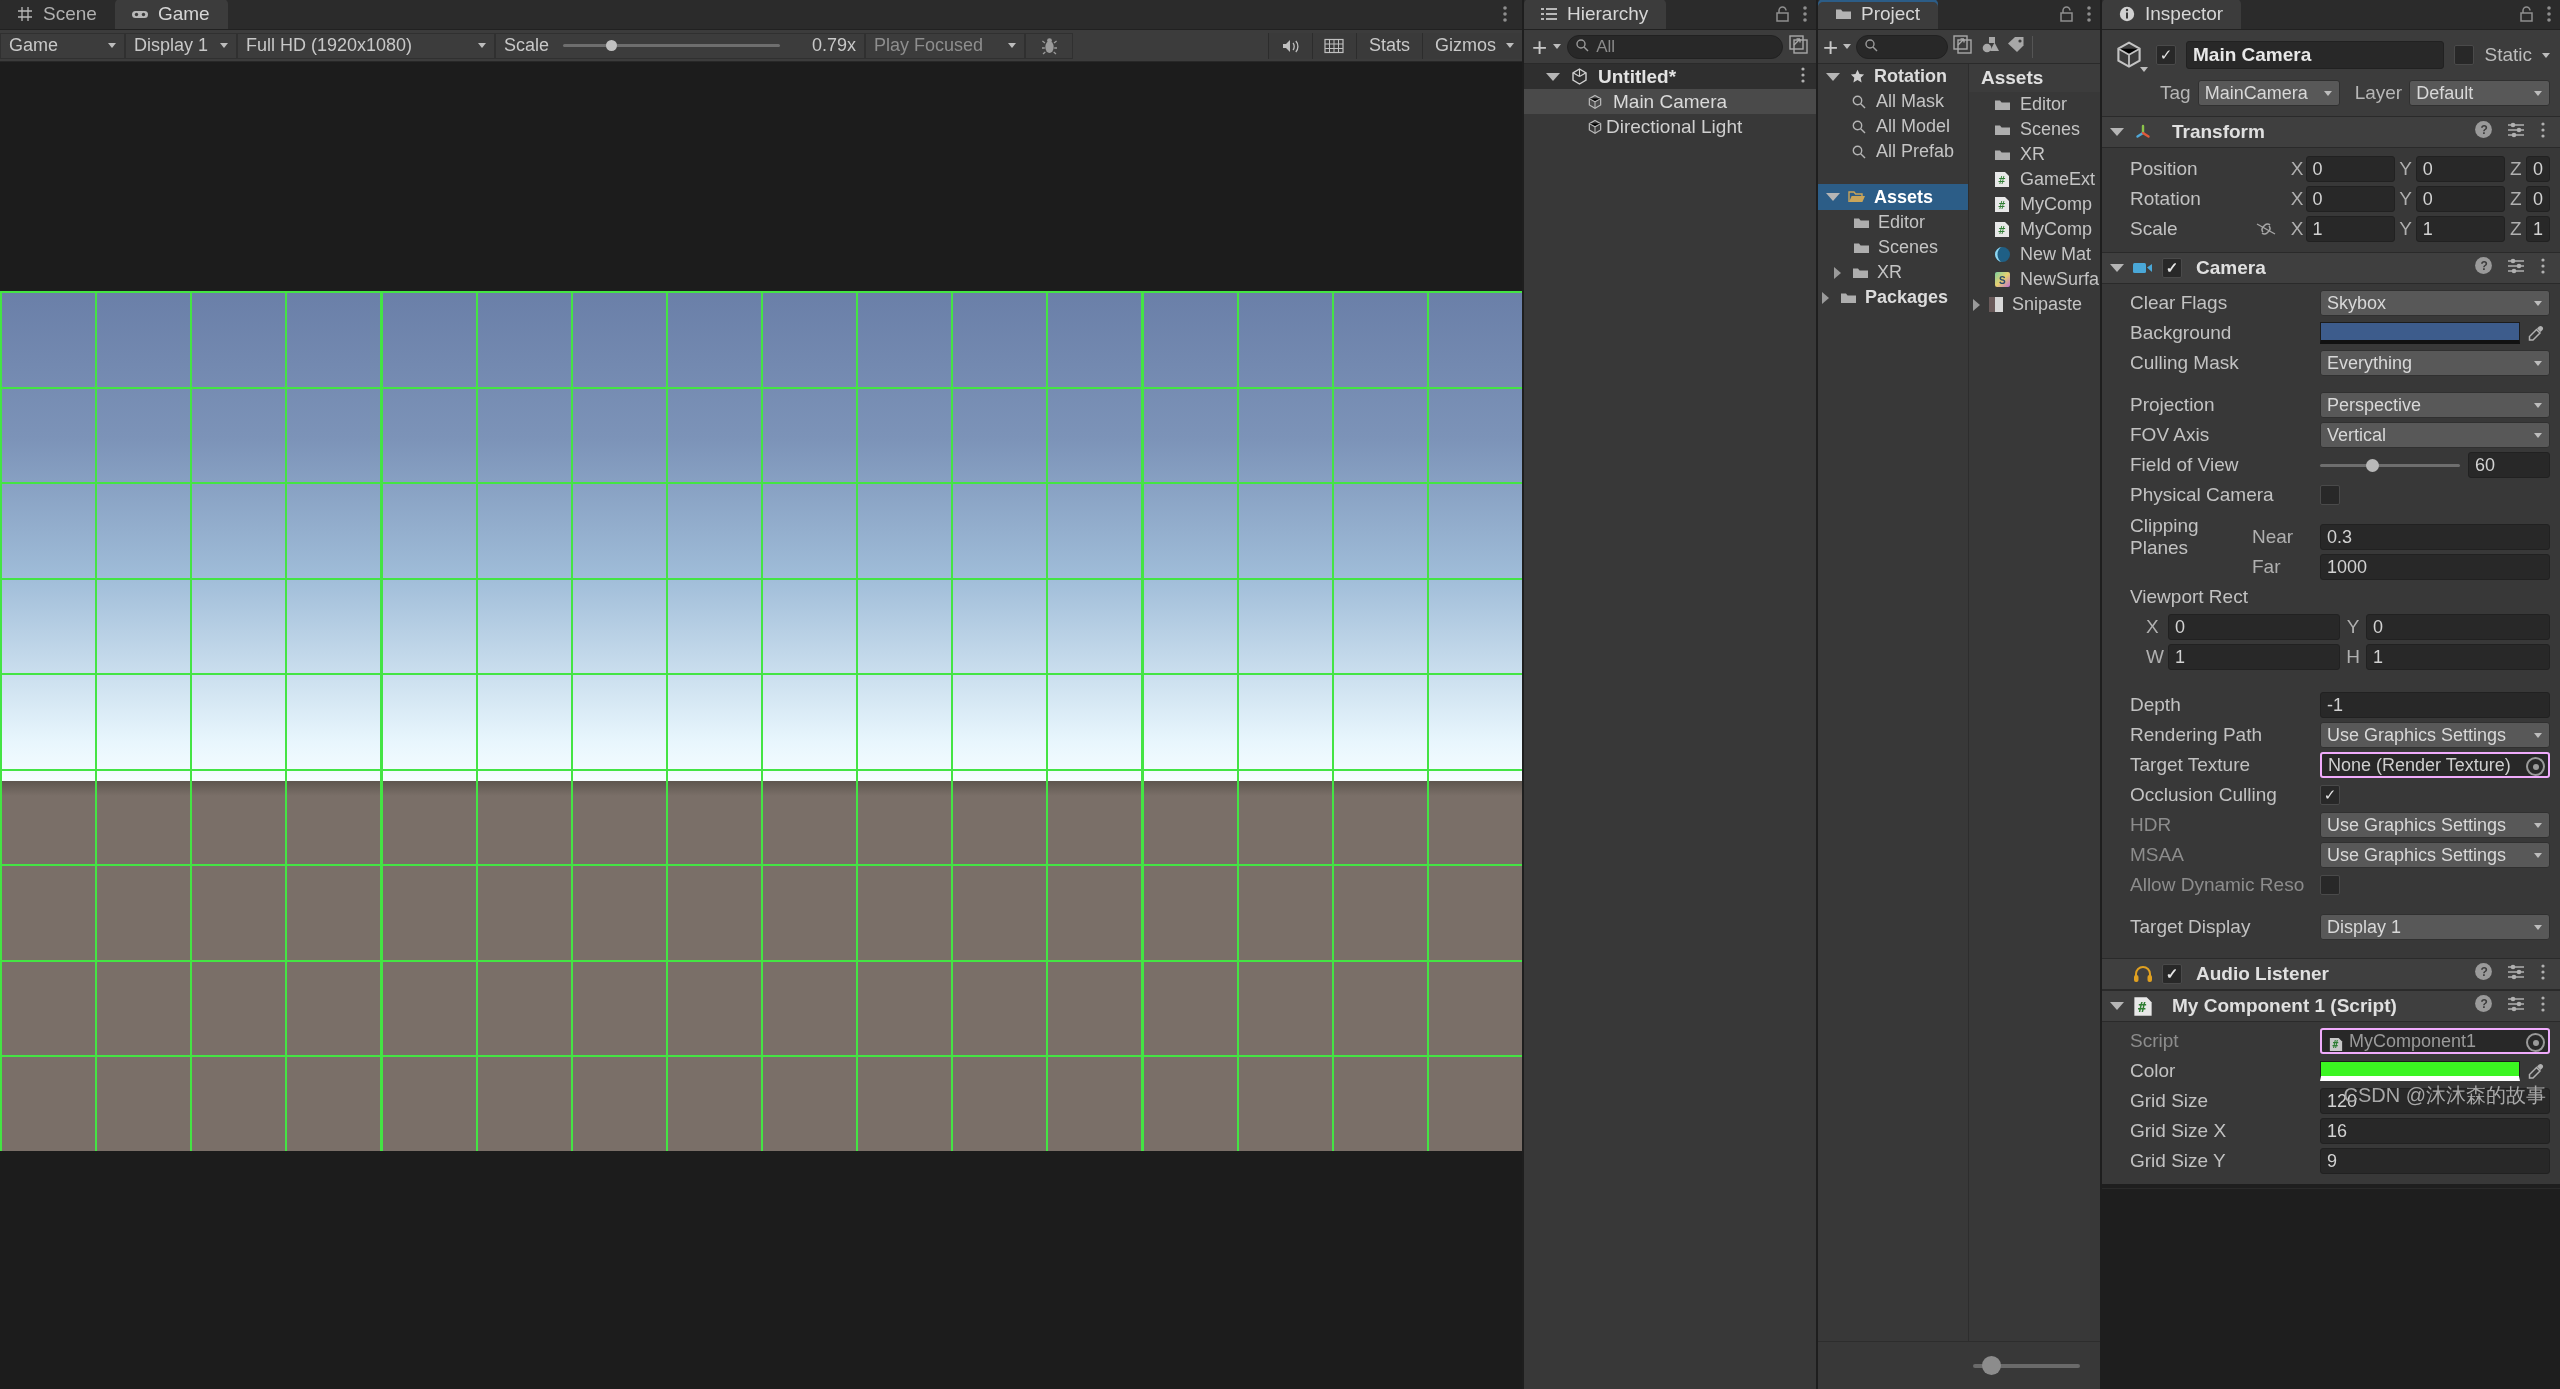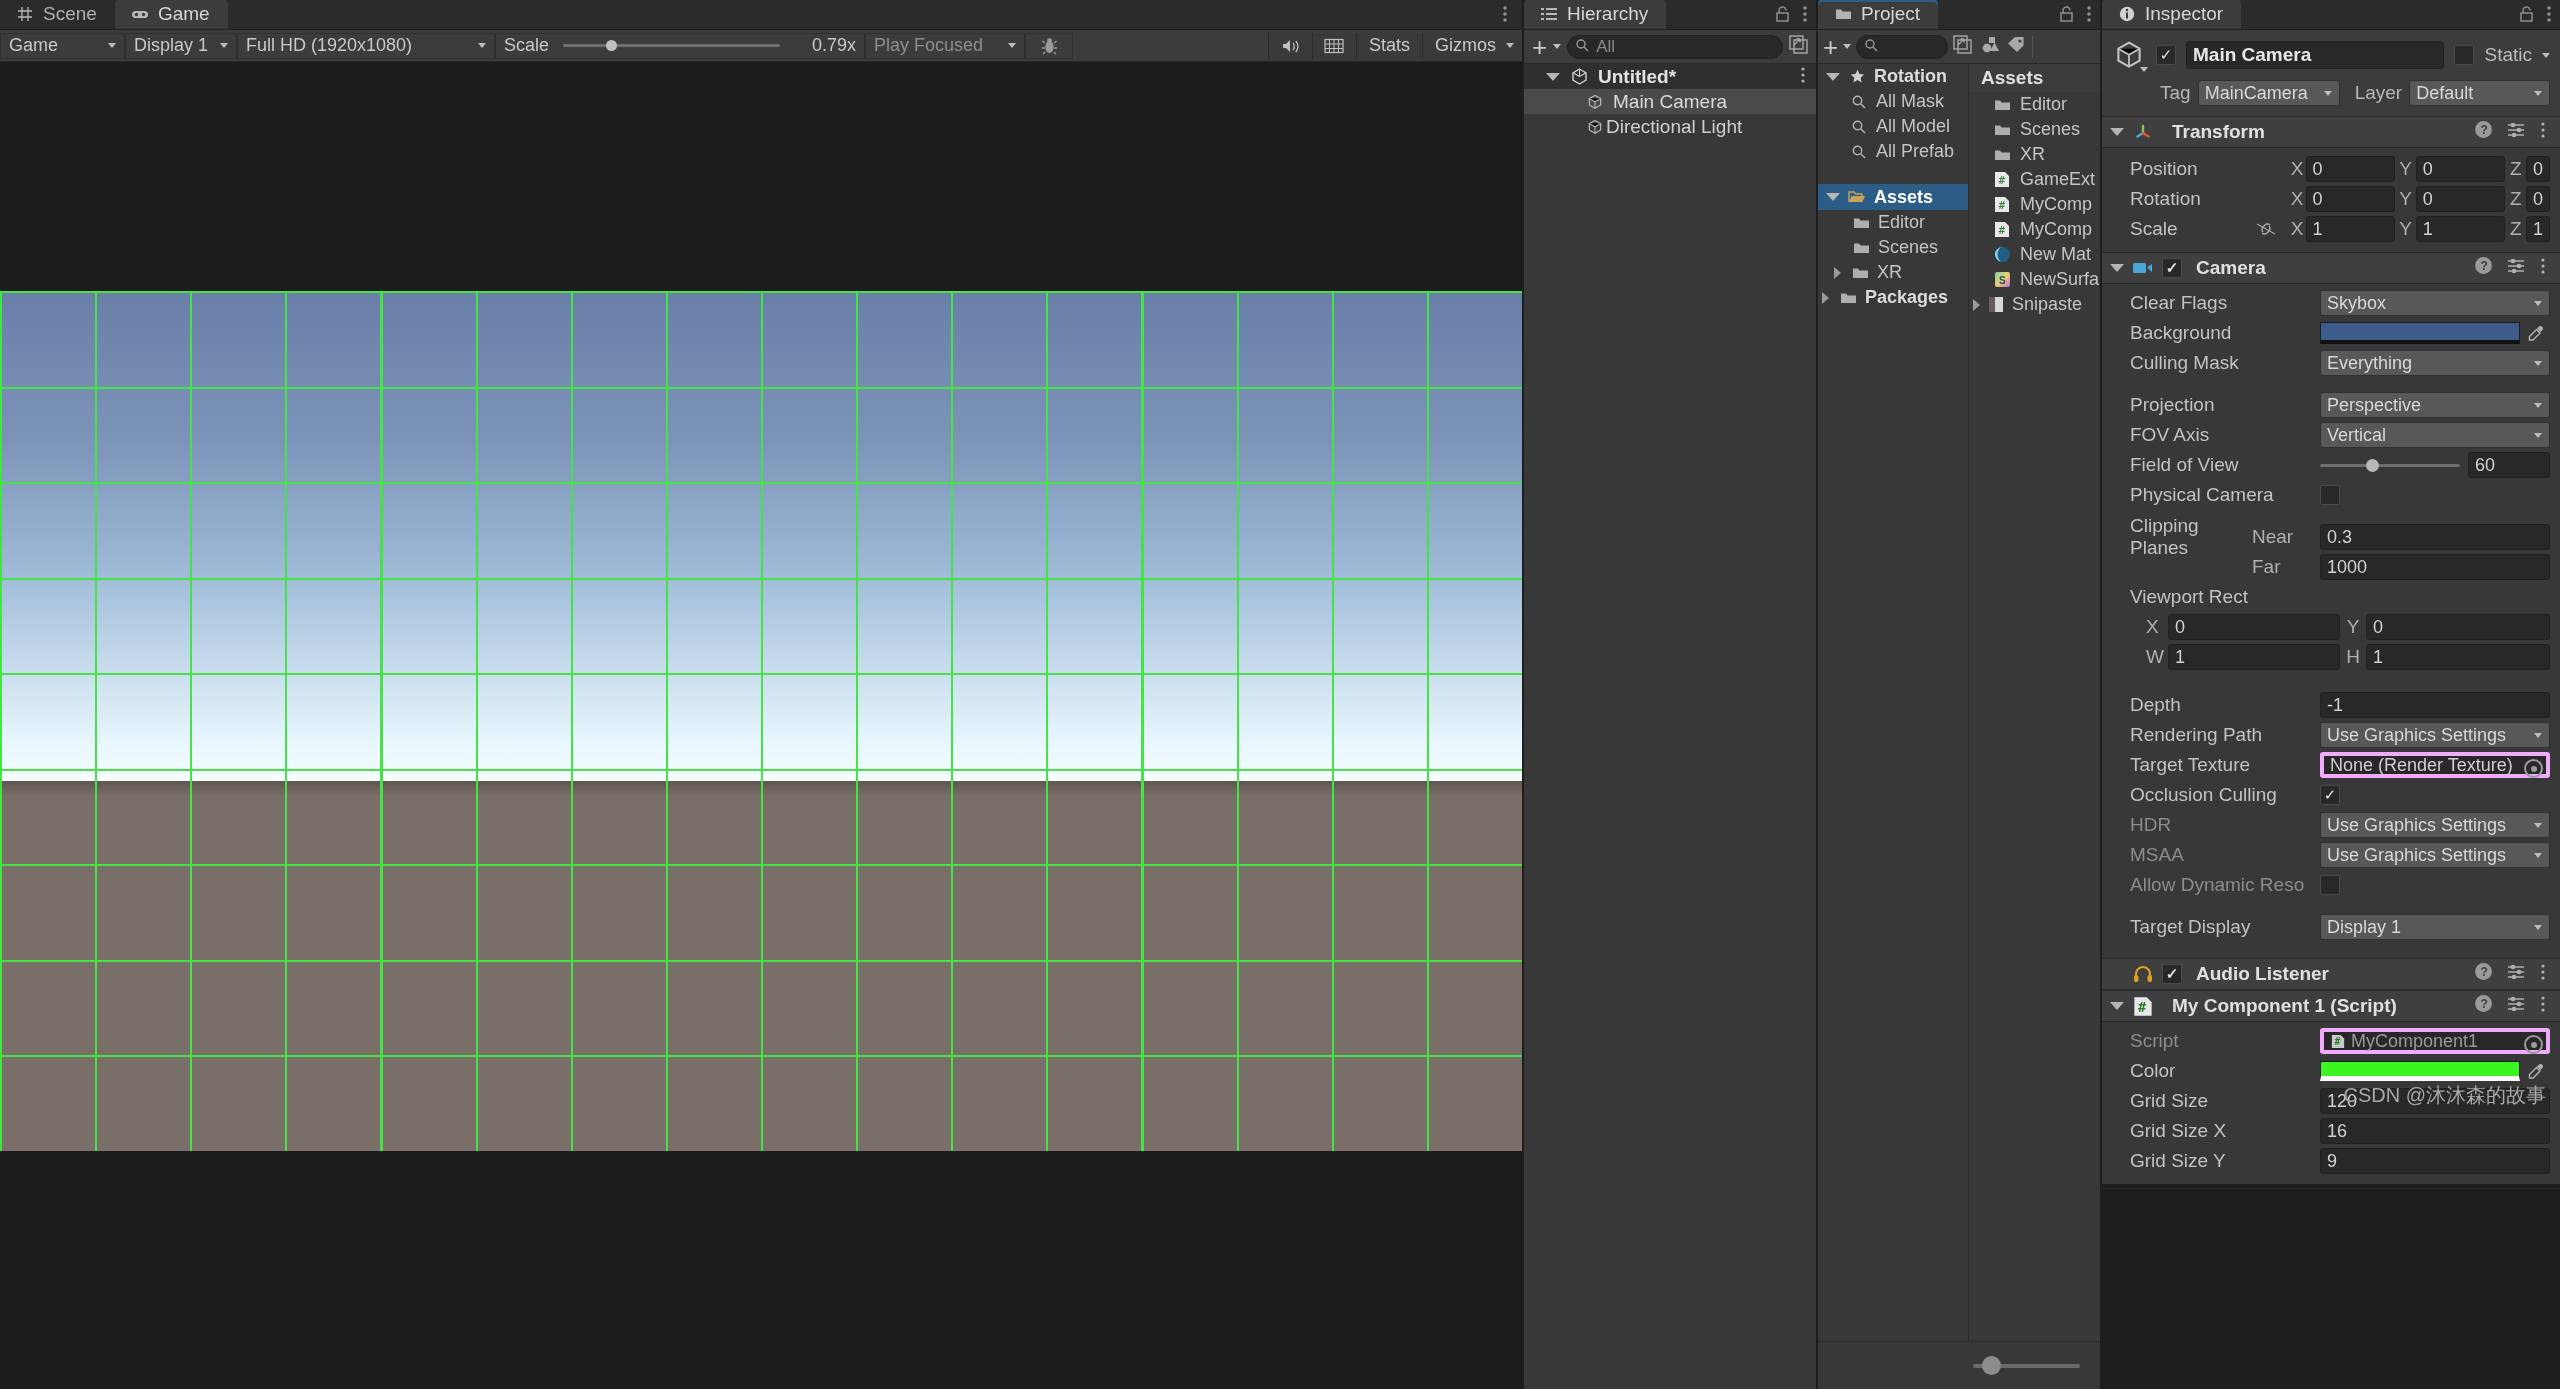--- a/index.html
+++ b/index.html
@@ -54,22 +54,22 @@
     height:26px; display:flex; align-items:center; padding:0 6px;
     color:#d2d2d2; font-size:18px;
   }
   .dropdown {
     background:#585858; border:1px solid #303030; border-radius:3px;
     height:26px; display:flex; align-items:center; padding:0 6px;
     color:#d8d8d8; font-size:18px; position:relative;
   }
   .dropdown .caret { position:absolute; right:7px; }
   .objfield {
-    background:#282828; border:4px solid #f0abfc; border-radius:3px;
-    height:26px; display:flex; align-items:center; padding:0 6px;
+    background:#282828; border:2px solid #f0abfc; border-radius:3px;
+    height:26px; display:flex; align-items:flex-end; padding:0 6px;
     color:#cfcfcf; font-size:18px; position:relative;
   }
   .objfield .dot {
     position:absolute; right:3px; top:3px; width:19px;height:19px;
     border-radius:50%; border:2px solid #9a9a9a;
     display:flex;align-items:center;justify-content:center;
   }
   .objfield .dot::after{content:"";width:6px;height:6px;border-radius:50%;background:#9a9a9a;}
   .cbox {
     width:20px;height:20px;background:#282828;border:1px solid #4a4a4a;border-radius:2px;

